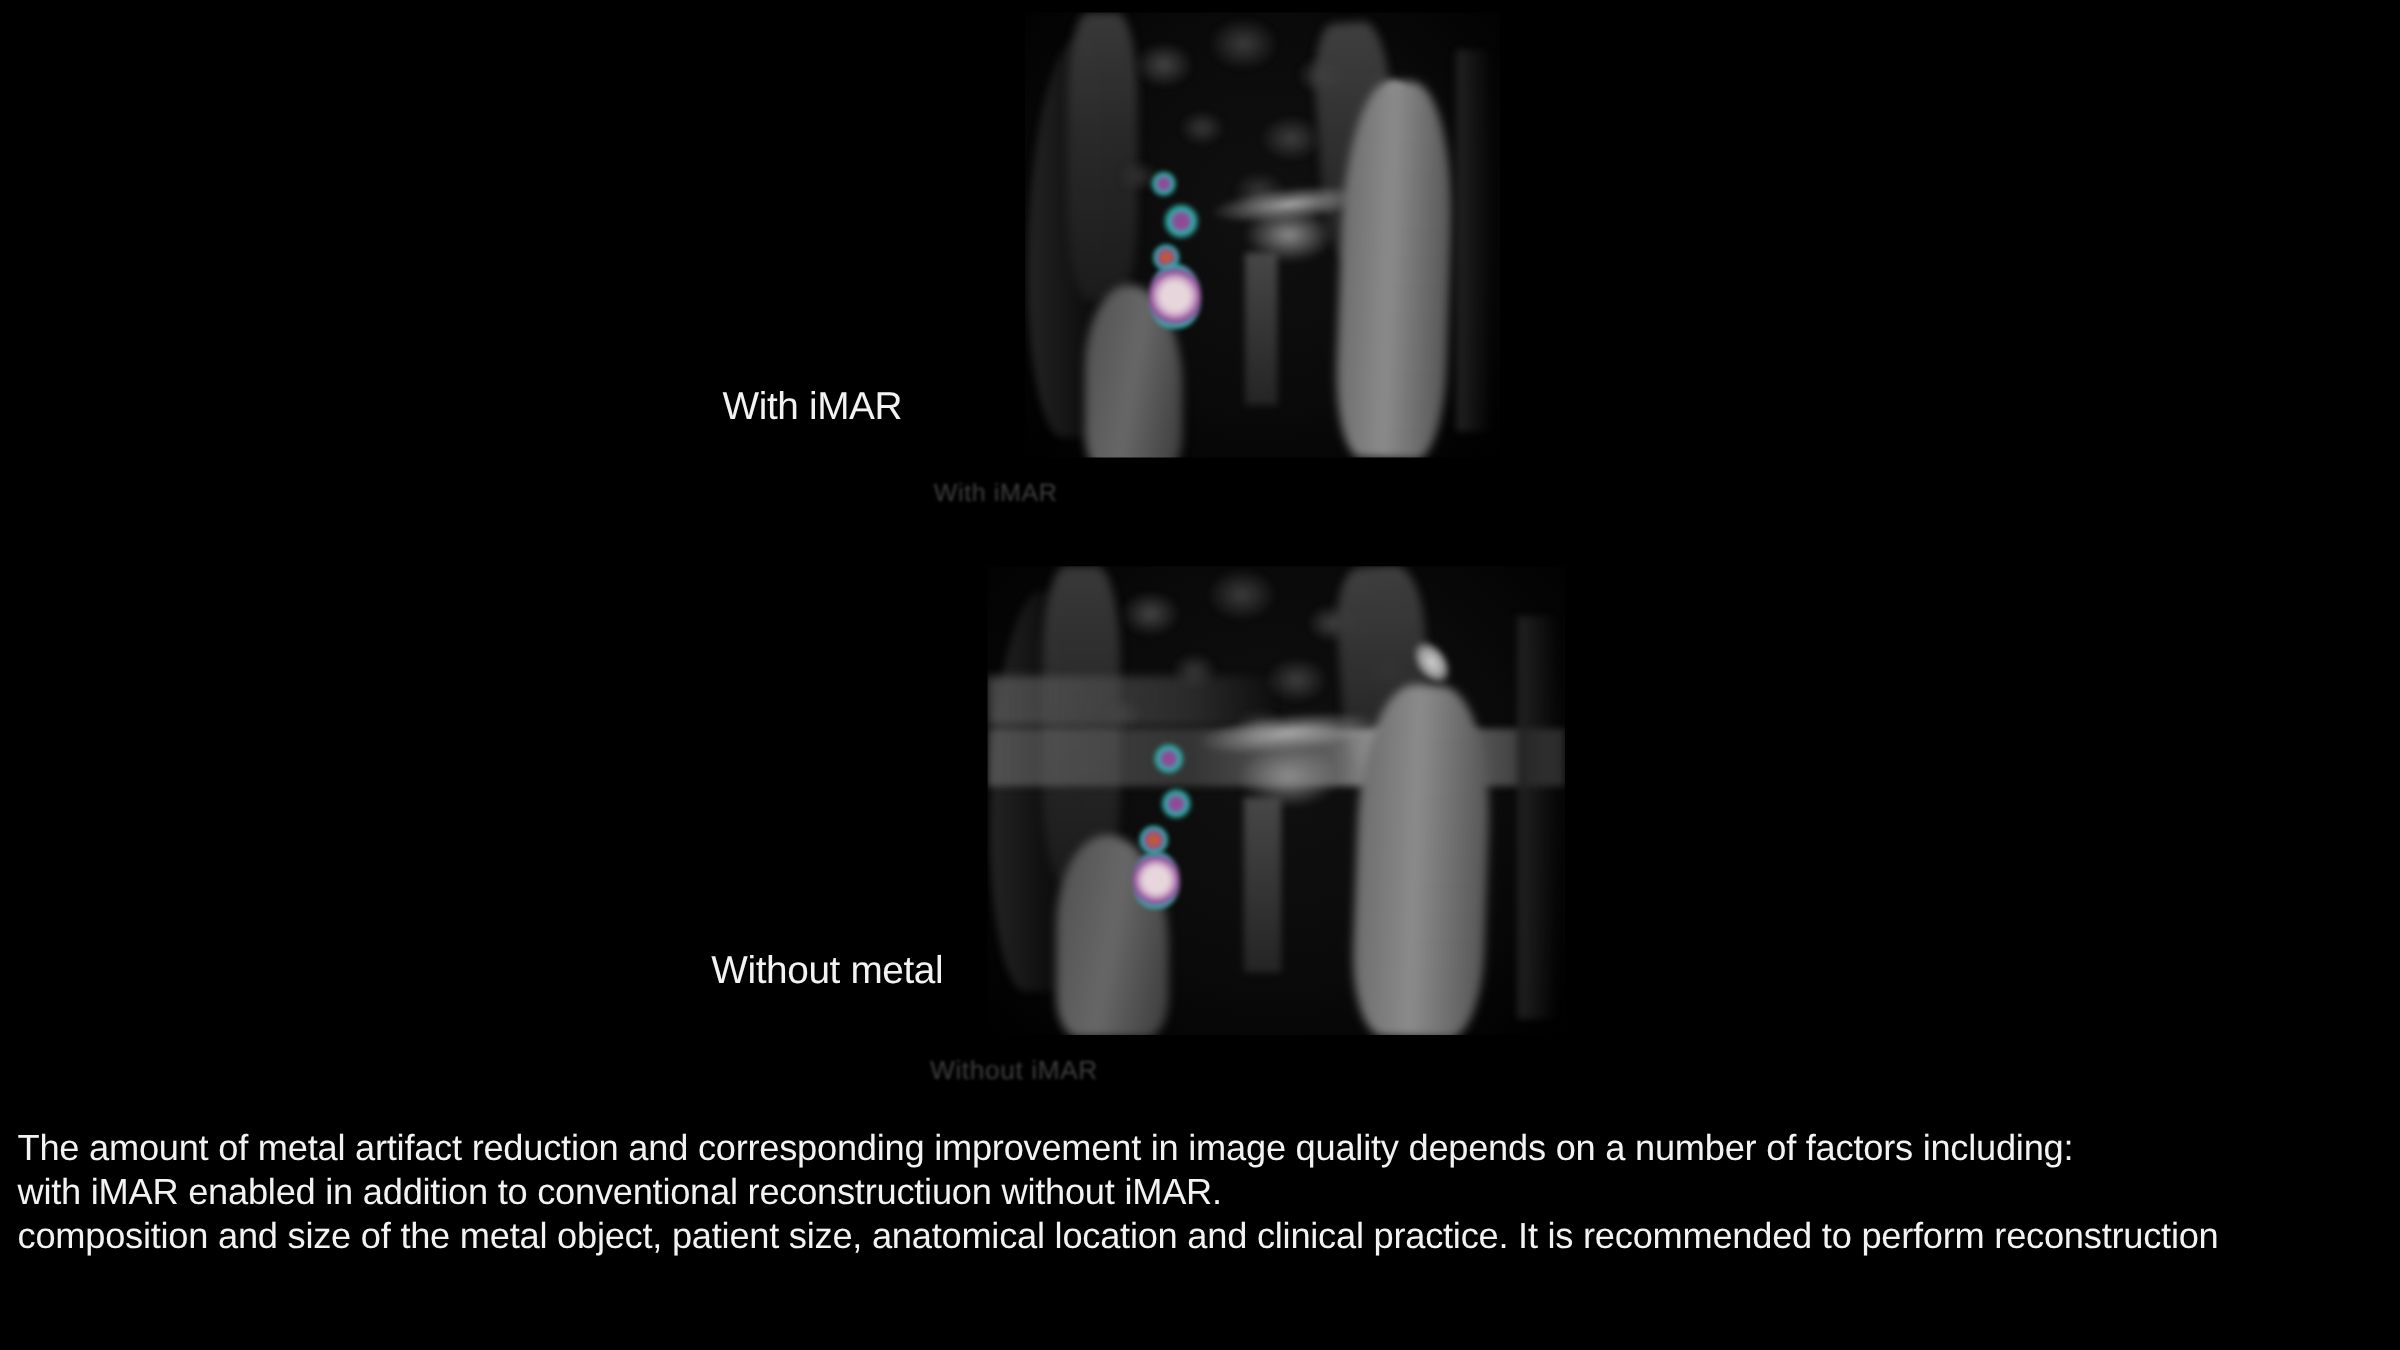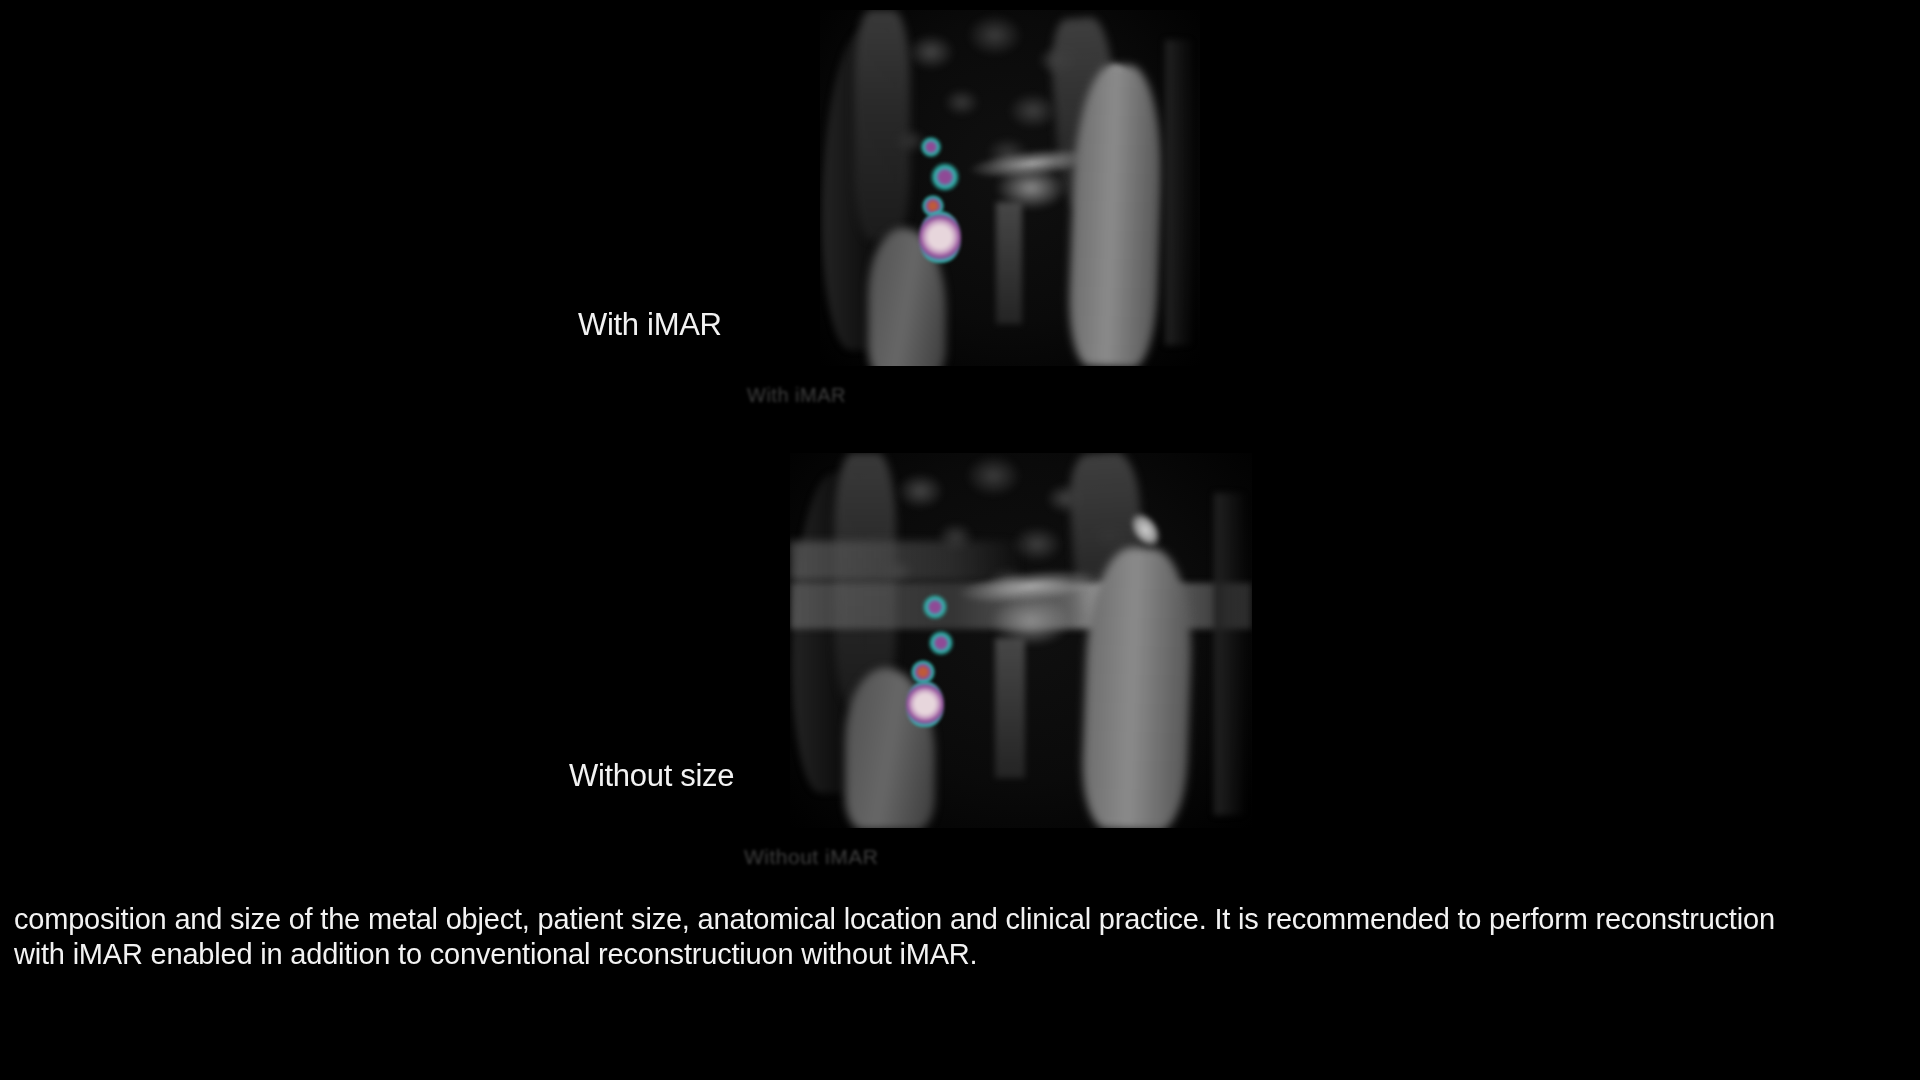--- a/index.html
+++ b/index.html
@@ -129,21 +129,22 @@
     <div class="pelvis2"></div>
     <div class="sacrum"></div>
     <div class="left-thigh"></div>
     <div class="right-thigh"></div>
     <div class="right-edge"></div>
     <div class="hs hs-ring hs1"></div>
     <div class="hs hs-ring hs2"></div>
     <div class="hs hs-orange hs3"></div>
     <div class="hs hs-big hs4"></div>
   </div>
-  <div class="panel-label" id="label-bottom">Without size</div>
+  <div class="panel-label" id="label-bottom">Without metal</div>
   <div class="ghost-label" id="ghost-bottom">Without iMAR</div>
 
   <div id="caption">
+    <div>The amount of metal artifact reduction and corresponding improvement in image quality depends on a number of factors including:</div>
+    <div>with iMAR enabled in addition to conventional reconstructiuon without iMAR.</div>
     <div>composition and size of the metal object, patient size, anatomical location and clinical practice. It is recommended to perform reconstruction</div>
-    <div>with iMAR enabled in addition to conventional reconstructiuon without iMAR.</div>
   </div>
 
 </div>
 
 </body></html>

